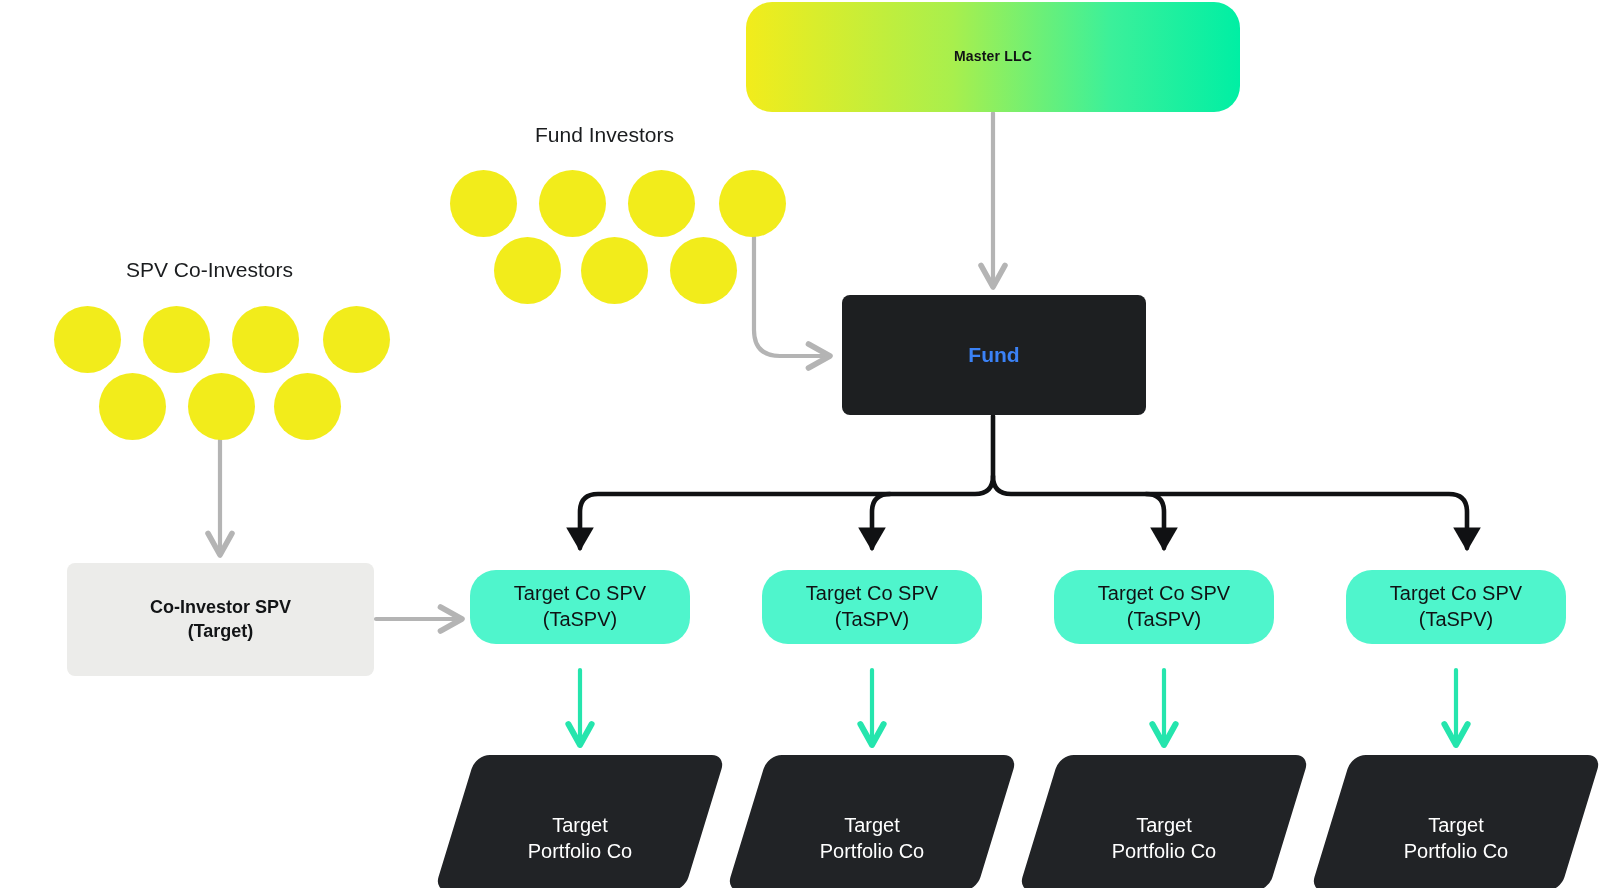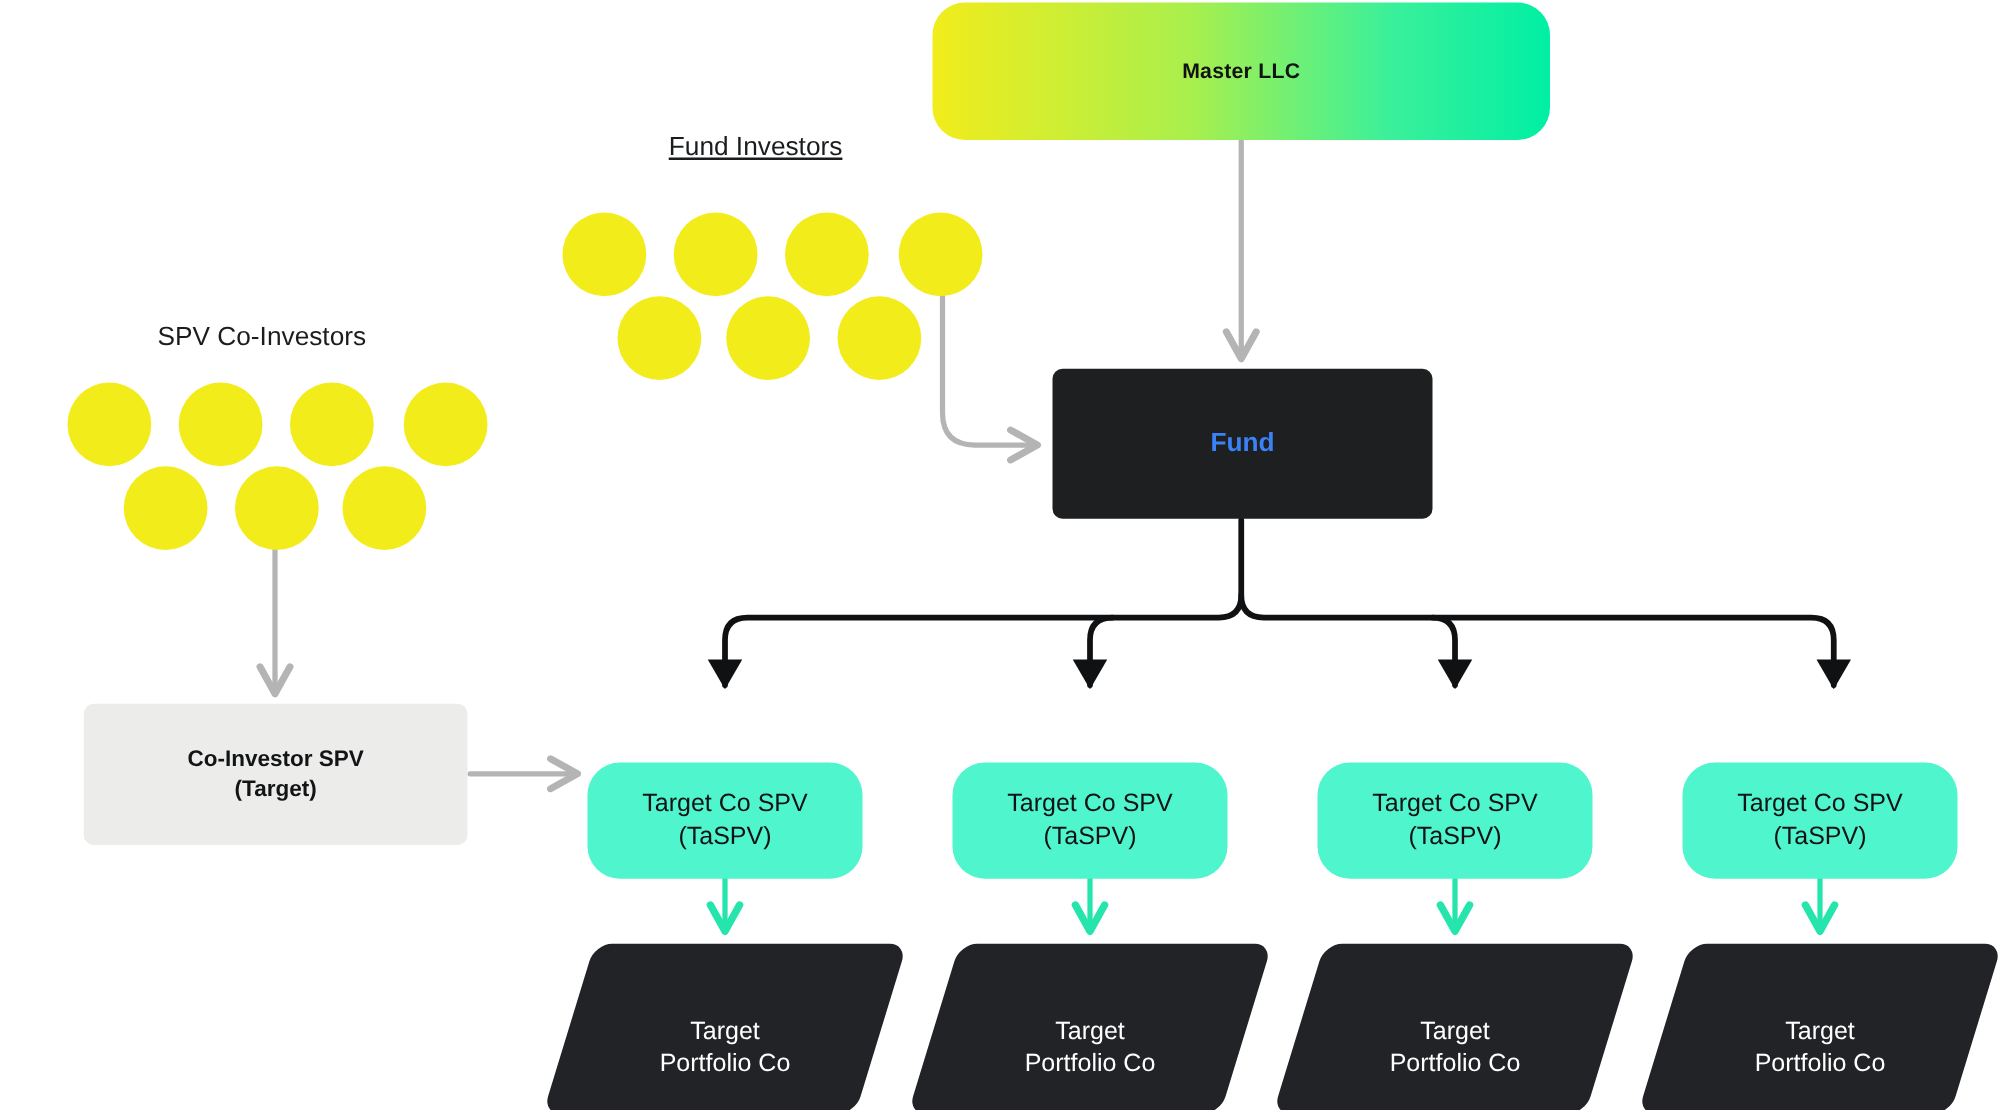--- a/index.html
+++ b/index.html
@@ -39,21 +39,21 @@
 
   
   #master-llc {
     left: 746px;
     top: 2px;
     width: 494px;
     height: 110px;
     border-radius: 26px;
     background: linear-gradient(90deg, #f2ec1b 0%, #a8ef4d 42%, #3bf09a 74%, #00efa4 100%);
     color: #111315;
-    font-size: 17px;
+    font-size: 14px;
     font-weight: bold;
     letter-spacing: 0.2px;
   }
 
   
   #fund {
     left: 842px;
     top: 295px;
     width: 304px;
     height: 120px;
@@ -73,27 +73,26 @@
     border-radius: 8px;
     background: #ececea;
     color: #121416;
     font-size: 18px;
     font-weight: bold;
   }
 
   
   .taspv {
     top: 570px;
-    height: 93px;
+    height: 74px;
     border-radius: 26px;
     background: #4ff5cc;
     color: #101214;
     font-size: 20px;
     font-weight: normal;
-    margin-top: 40px;
   }
 
   
   .portfolio {
     top: 755px;
     height: 136px;
     background: transparent;
     color: #ffffff;
     font-size: 20px;
     font-weight: normal;
@@ -113,21 +112,21 @@
   }
 
   
   .cluster-label {
     position: absolute;
     font-size: 21px;
     color: #1a1c1e;
     white-space: nowrap;
   }
   #label-spv-co-investors { left: 126px; top: 258px; text-align: right; }
-  #label-fund-investors   { left: 535px; top: 106px; text-decoration: underline; }
+  #label-fund-investors   { left: 535px; top: 123px; }
 
   
   .dot {
     position: absolute;
     width: 67px;
     height: 67px;
     border-radius: 50%;
     background: #f2ec1b;
   }
 </style>

